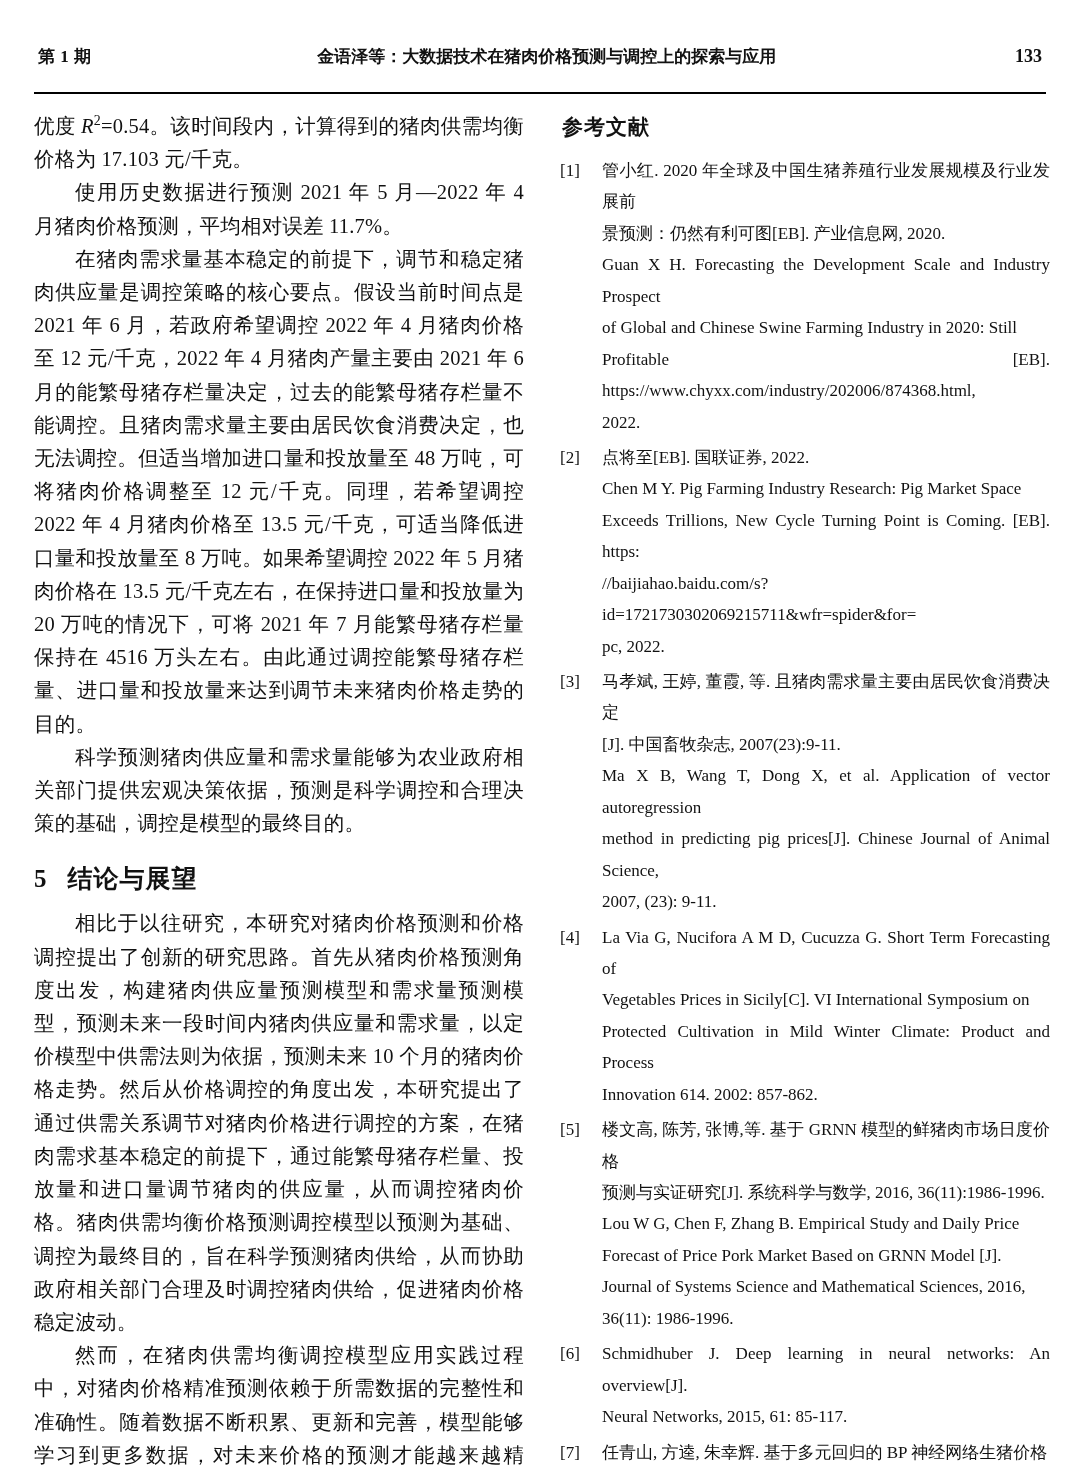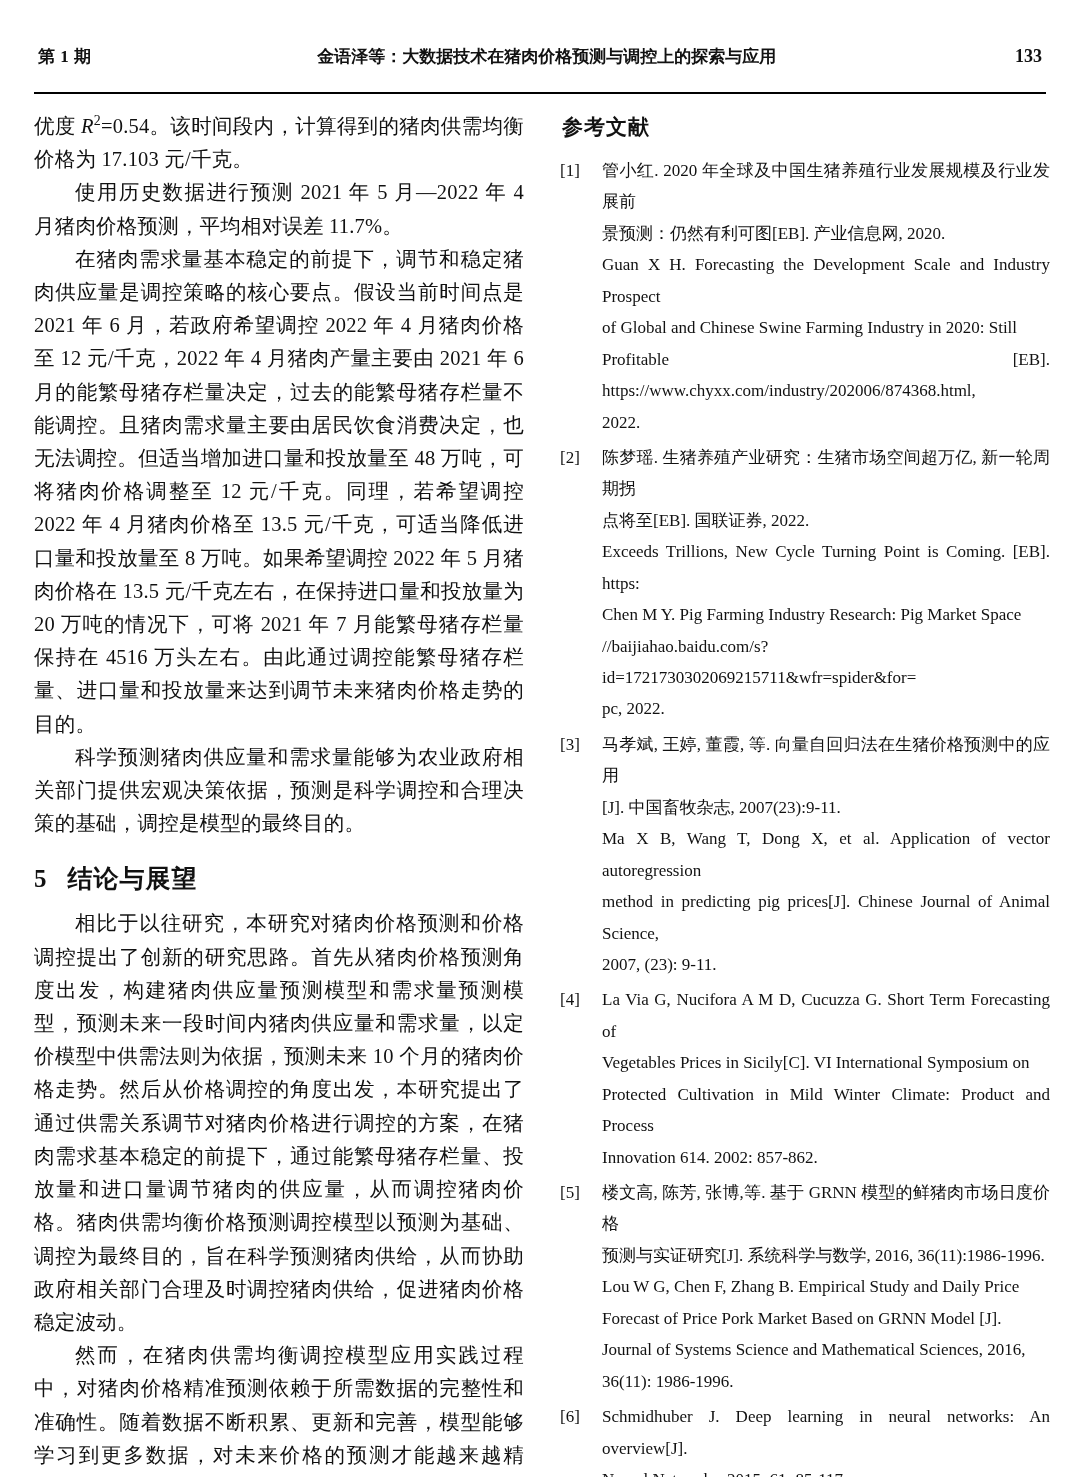--- a/index.html
+++ b/index.html
@@ -160,33 +160,32 @@
           <div class="ref-line en">Guan X H. Forecasting the Development Scale and Industry Prospect</div>
           <div class="ref-line en">of Global and Chinese Swine Farming Industry in 2020: Still</div>
           <div class="ref-line en">Profitable [EB]. https://www.chyxx.com/industry/202006/874368.html,</div>
           <div class="ref-line en">2022.</div>
         </div>
       </div>
 
       <div class="ref-item">
         <div class="ref-num">[2]</div>
         <div class="ref-body">
-          <div class="ref-line zh">陈梦瑶. 生猪养殖产业研究：生猪市场空间超万亿, 新一轮周期拐</div>
           <div class="ref-line zh">点将至[EB]. 国联证券, 2022.</div>
+          <div class="ref-line en">Chen M Y. Pig Farming Industry Research: Pig Market Space</div>
           <div class="ref-line en">Exceeds Trillions, New Cycle Turning Point is Coming. [EB]. https:</div>
-          <div class="ref-line en">Chen M Y. Pig Farming Industry Research: Pig Market Space</div>
           <div class="ref-line en">//baijiahao.baidu.com/s?id=1721730302069215711&amp;wfr=spider&amp;for=</div>
           <div class="ref-line en">pc, 2022.</div>
         </div>
       </div>
 
       <div class="ref-item">
         <div class="ref-num">[3]</div>
         <div class="ref-body">
-          <div class="ref-line zh">马孝斌, 王婷, 董霞, 等. 向量自回归法在生猪价格预测中的应用</div>
+          <div class="ref-line zh">马孝斌, 王婷, 董霞, 等. 且猪肉需求量主要由居民饮食消费决定</div>
           <div class="ref-line zh">[J]. 中国畜牧杂志, 2007(23):9-11.</div>
           <div class="ref-line en">Ma X B, Wang T, Dong X, et al. Application of vector autoregression</div>
           <div class="ref-line en">method in predicting pig prices[J]. Chinese Journal of Animal Science,</div>
           <div class="ref-line en">2007, (23): 9-11.</div>
         </div>
       </div>
 
       <div class="ref-item">
         <div class="ref-num">[4]</div>
         <div class="ref-body">

